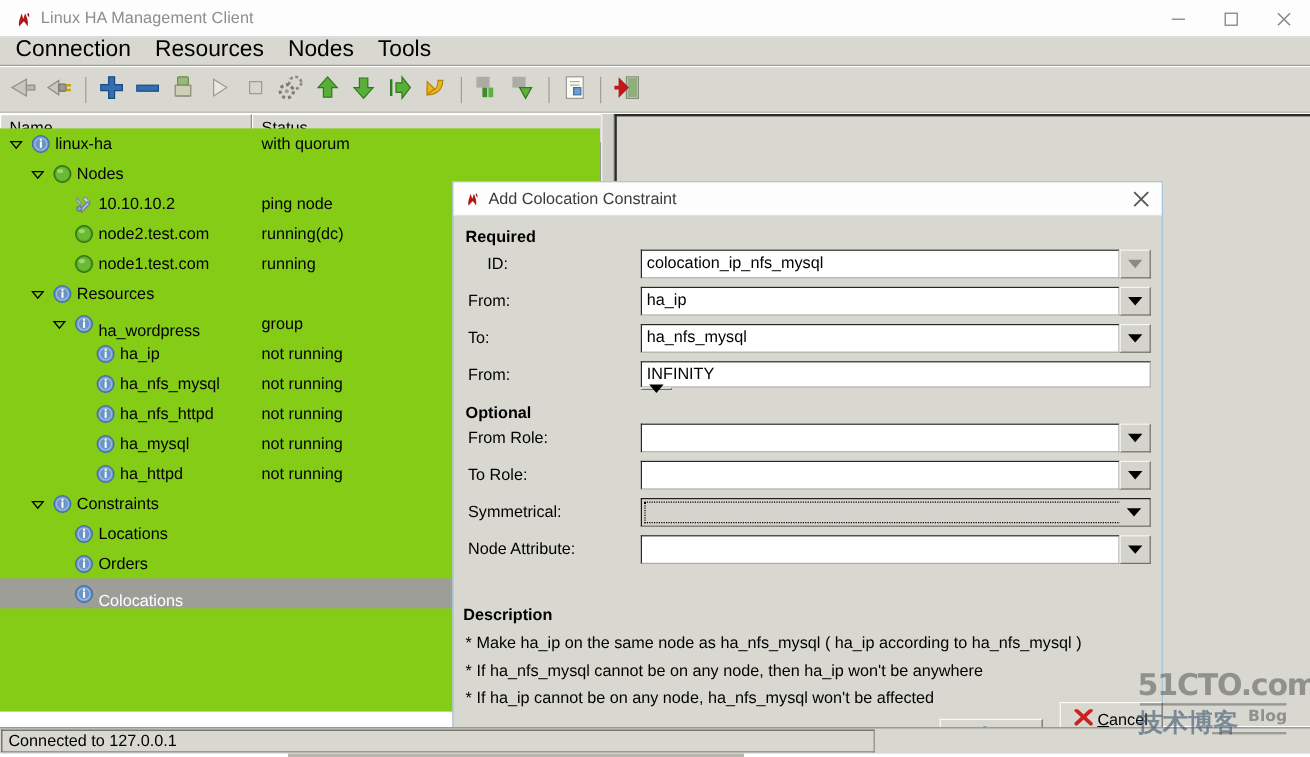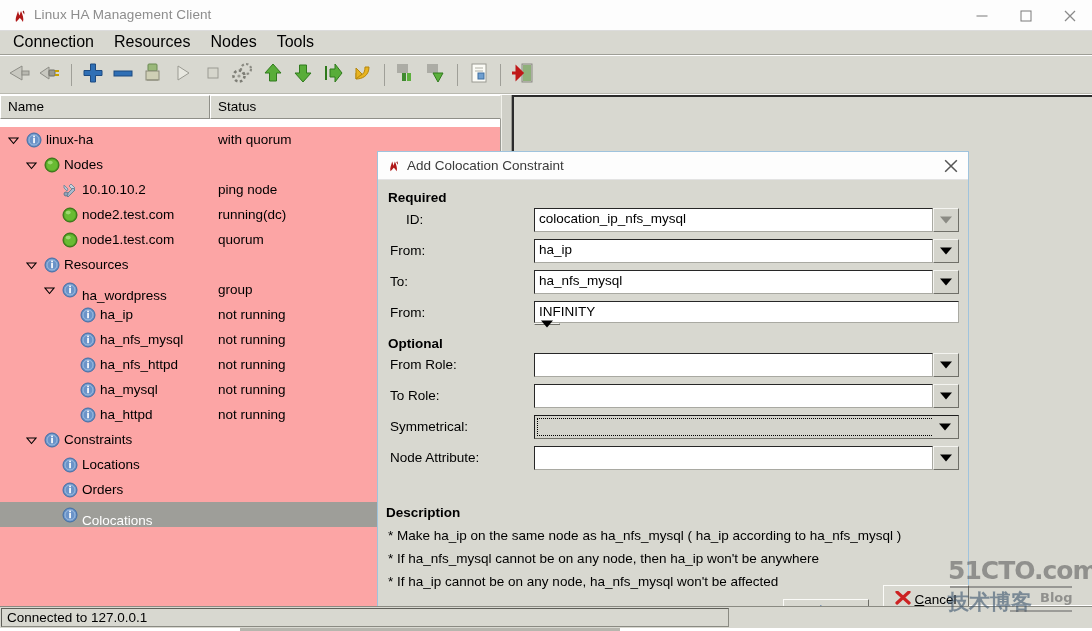--- a/index.html
+++ b/index.html
@@ -31,21 +31,21 @@
   .wb-max { width:11px; height:11px; border:1px solid #7a7a7a; transform:translate(-50%,-50%); }
   .wb-x svg { position:absolute; left:-6px; top:-6px; }
 
   
   .menubar {
     position:absolute; left:0; top:31px; width:1092px; height:24px;
     background:#d8d8d0; display:flex; align-items:center;
     border-bottom:1px solid #9e9e96;
   }
   .menuitem {
-    padding:2px 10px 3px 10px; font-size:16px; color:#000; cursor:default;
+    padding:2px 10px 3px 10px; font-size:19px; color:#000; cursor:default;
     white-space:nowrap;
   }
   .menuitem:first-child { margin-left:3px; }
 
   
   .toolbar {
     position:absolute; left:0; top:56px; width:1092px; height:38px;
     background:#d8d8d0; border-bottom:1px solid #b9b9b0;
     display:flex; align-items:center;
   }
@@ -65,21 +65,21 @@
     position:absolute; left:0; top:0; width:501px; height:24px;
     background:#d8d8d0; display:flex;
   }
   .th {
     height:24px; line-height:22px; padding-left:7px; font-size:13.5px;
     border:1px solid #fff; border-right-color:#8f8f88; border-bottom-color:#8f8f88;
     background:#d8d8d0; overflow:hidden;
   }
   .th.c1 { width:210px; }
   .th.c2 { width:291px; border-right-color:#d8d8d0;}
-  .treebody { position:absolute; left:0; top:32px; width:500px; height:486px; background:#fca5a5; }
+  .treebody { position:absolute; left:0; top:12px; width:500px; height:486px; background:#84cc16; }
   .trow {
     position:relative; height:25px; width:500px;
     display:flex; align-items:center;
   }
   .trow.sel { background:#9e9e99; }
   .trow.sel .tname { color:#fff;margin-top:11px; }
   .twist {
     position:absolute; width:11px; height:11px;
   }
   .ticon { position:absolute; width:16px; height:16px; }
@@ -455,21 +455,21 @@
           <span class="tname" style="left: 82px;">node2.test.com</span>
           <span class="tstatus">running(dc)</span>
         </div>
         <div class="trow">
           <span class="ticon" style="left: 62px;"><svg width="16" height="16" viewBox="0 0 16 16">
               <circle cx="8" cy="8" r="7" fill="#4f9e22" stroke="#2f6b12"></circle>
               <circle cx="8" cy="8" r="5.6" fill="#69bb33"></circle>
               <ellipse cx="6.2" cy="5.6" rx="2.6" ry="1.8" fill="#a8dd7c" opacity=".85"></ellipse>
             </svg></span>
           <span class="tname" style="left: 82px;">node1.test.com</span>
-          <span class="tstatus">quorum</span>
+          <span class="tstatus">running</span>
         </div>
         <div class="trow">
           <span class="twist" style="left: 26px;"><svg width="11" height="11" viewBox="0 0 11 11">
               <path d="M1 3 L10 3 L5.5 8.5 Z" fill="none" stroke="#000" stroke-width="1.1"></path>
             </svg></span>
           <span class="ticon" style="left: 44px;"><svg width="16" height="16" viewBox="0 0 16 16">
               <circle cx="8" cy="8" r="7" fill="#6b93c8" stroke="#3f6da5"></circle>
               <circle cx="8" cy="8" r="5" fill="none" stroke="#9dbde0"></circle>
               <rect x="7.2" y="6" width="1.7" height="5.2" fill="#fff"></rect>
               <rect x="7.2" y="3.6" width="1.7" height="1.7" fill="#fff"></rect>

